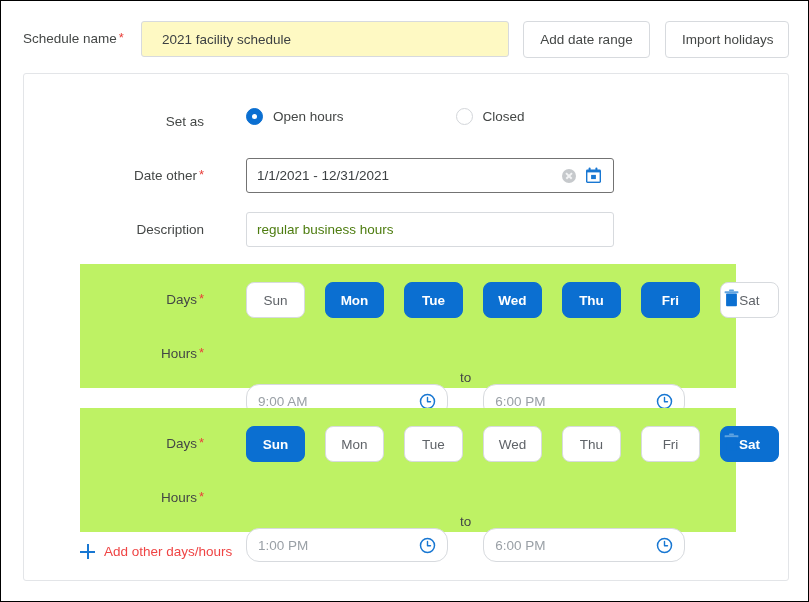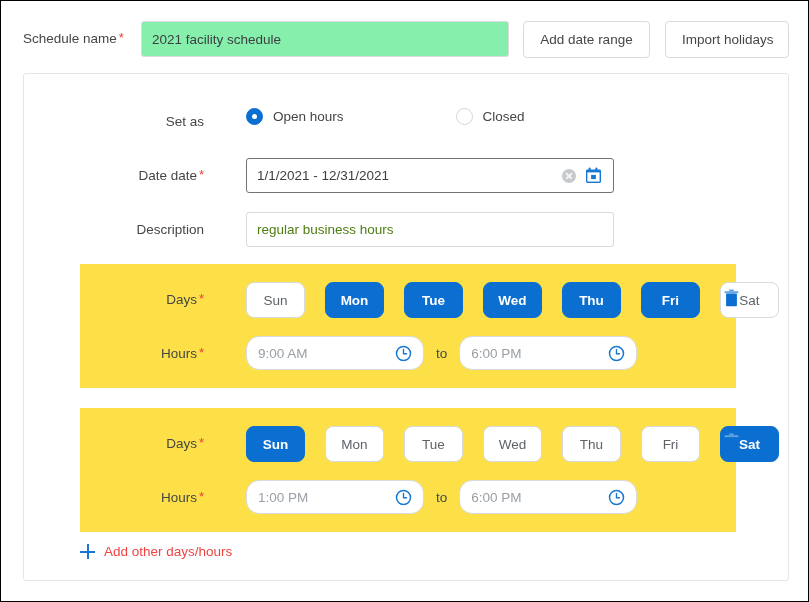--- a/index.html
+++ b/index.html
@@ -49,25 +49,25 @@
   }
   .schedule-name-input {
     position: absolute;
     left: 140px;
     top: 20px;
     width: 368px;
     height: 36px;
     box-sizing: border-box;
     border: 1px solid #d7dade;
     border-radius: 3px;
-    background: #86efac;
+    background: #fef9c3;
     font-family: "Liberation Sans", sans-serif;
     font-size: 13.5px;
     color: #3c4043;
-    padding: 0 10px;
+    padding: 0 20px;
     outline: none;
   }
   .top-btn {
     position: absolute;
     top: 20px;
     height: 37px;
     box-sizing: border-box;
     border: 1px solid #d7dade;
     border-radius: 4px;
     background: #ffffff;
@@ -189,21 +189,21 @@
     padding: 0 10px;
     outline: none;
   }
 
   
   .block {
     position: absolute;
     left: 56px;
     width: 656px;
     height: 124px;
-    background: #fde047;
+    background: #bef264;
   }
   .block-1 { top: 190px; }
   .block-2 { top: 334px; }
 
   .days-label { left: 2px; top: 28px; width: 122px; position: absolute;
                 font-size: 13.5px; color: #444746; text-align: right; white-space: nowrap; }
   .hours-label { left: 2px; top: 82px; width: 122px; position: absolute;
                  font-size: 13.5px; color: #444746; text-align: right; white-space: nowrap; }
 
   .days-row {
@@ -243,28 +243,29 @@
     padding: 0;
   }
 
   .hours-row {
     position: absolute;
     left: 166px; top: 72px;
     display: flex;
     align-items: center;
   }
   .time-box {
-    width: 178px;
+    width: 202px;
     height: 34px;
     box-sizing: border-box;
     border: 1px solid #d7dade;
     border-radius: 13px;
     background: #ffffff;
     display: flex;
     align-items: center;
+    margin-top: 48px;
   }
   .time-value {
     flex: 1;
     padding-left: 11px;
     font-size: 13.5px;
     color: #9aa0a6;
     white-space: nowrap;
   }
   .clock-icon { margin-right: 11px; display: flex; flex: 0 0 auto; cursor: pointer; }
   .to-text {
@@ -323,21 +324,21 @@
         <span class="radio-dot on"></span>
         <span class="radio-text">Open hours</span>
       </div>
       <div class="radio-opt">
         <span class="radio-dot off"></span>
         <span class="radio-text">Closed</span>
       </div>
     </div>
 
     <div class="field-label daterange-label">
-      <span>Date date</span><span class="req-star">*</span>
+      <span>Date other</span><span class="req-star">*</span>
     </div>
     <div class="daterange-box">
       <span class="daterange-value">1/1/2021  -  12/31/2021</span>
       <span class="clear-icon"></span>
       <span class="cal-icon">
         <svg width="17" height="17" viewBox="0 0 17 17" aria-hidden="true">
           <rect x="1" y="2.6" width="15" height="13.4" rx="1.4" fill="#1877d2"></rect>
           <rect x="2.4" y="5.4" width="12.2" height="9.2" fill="#ffffff"></rect>
           <rect x="6.1" y="7.9" width="4.8" height="4.2" fill="#1877d2"></rect>
           <rect x="3.6" y="0.6" width="2" height="3.4" rx="0.9" fill="#1877d2"></rect>

